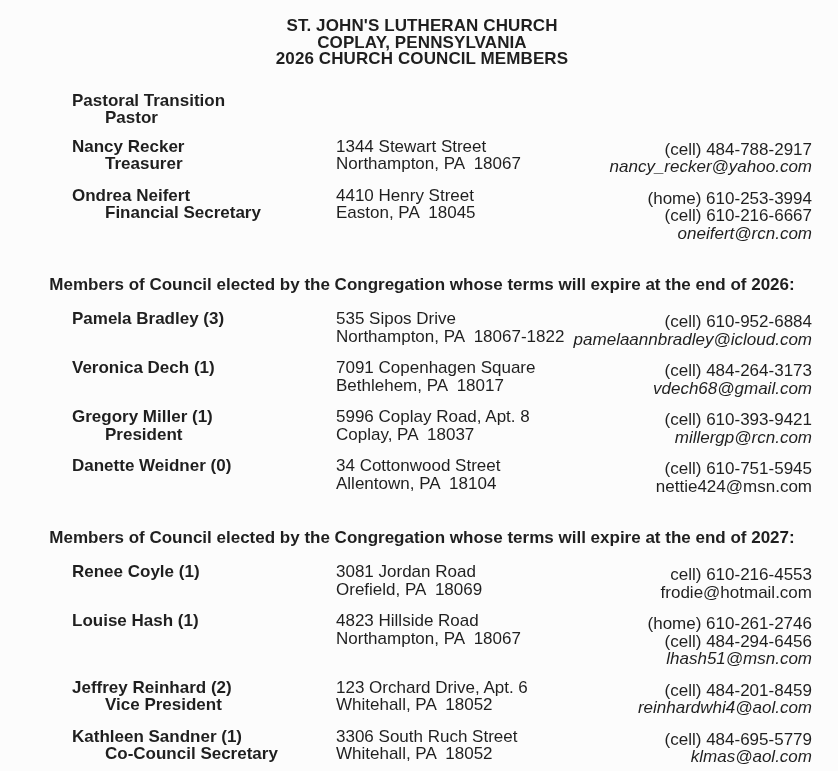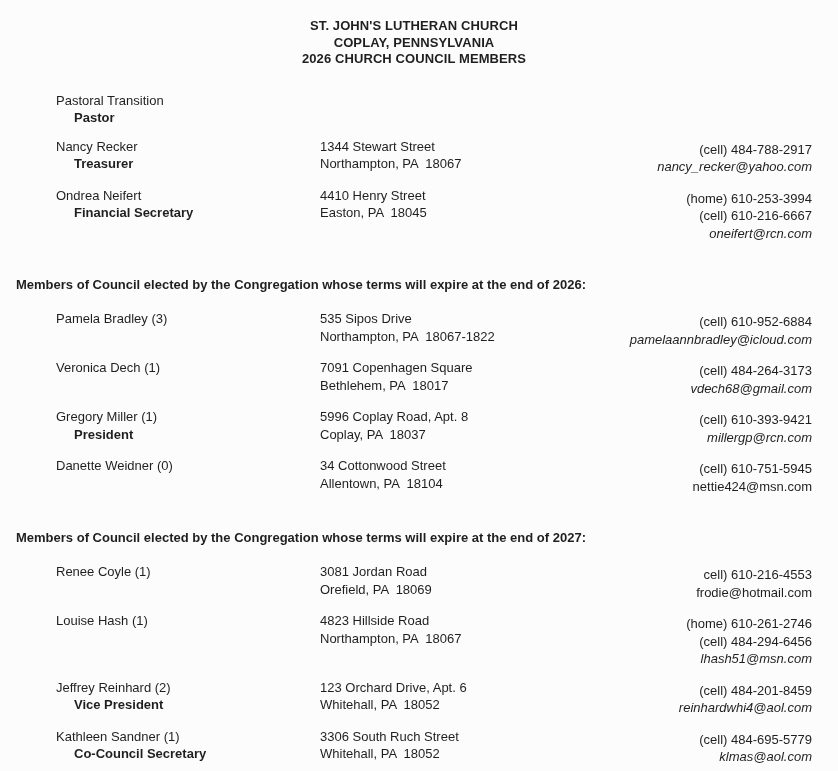--- a/index.html
+++ b/index.html
@@ -5,58 +5,59 @@
   html, body {
     margin: 0;
     padding: 0;
     background: #fcfcfc;
   }
   .page {
     position: relative;
     width: 838px;
     height: 771px;
     box-sizing: border-box;
-    padding: 18px 26px 0 16px;
+    padding: 18px 26px 0 32px;
     background: #fcfcfc;
     color: #1f1f1f;
     font-family: "Liberation Sans", sans-serif;
-    font-size: 13px;
+    font-size: 17px;
     line-height: 17.5px;
     overflow: hidden;
   }
   .doc-header {
     text-align: center;
     font-weight: bold;
     line-height: 16.5px;
     letter-spacing: 0.1px;
   }
   .council-list {
     display: flex;
     flex-direction: column;
     margin-top: 24px;
   }
   .section-heading {
     font-weight: bold;
     margin: 21px 0 15px 0;
     line-height: 21px;
     white-space: pre;
+    text-align: center;
   }
   .row {
     display: flex;
     align-items: flex-start;
     padding-left: 40px;
     margin-bottom: 11px;
   }
   .col-name  { width: 228px; flex: none; }
   .col-addr  { width: 252px; flex: none; }
   .col-contact { flex: 1; text-align: right; padding-top: 3px; }
-  .member-name { white-space: pre; }
+  .member-name { white-space: pre; font-weight: bold; }
   .member-role {
     font-weight: bold;
-    margin-left: 18px;
+    margin-left: 33px;
     white-space: pre;
   }
   .addr-line { white-space: pre; margin-left: 36px; }
   .contact-line { white-space: pre; }
   .contact-line.italic { font-style: italic; }
 </style>
 </head>
 <body>
 
 <div class="page">

